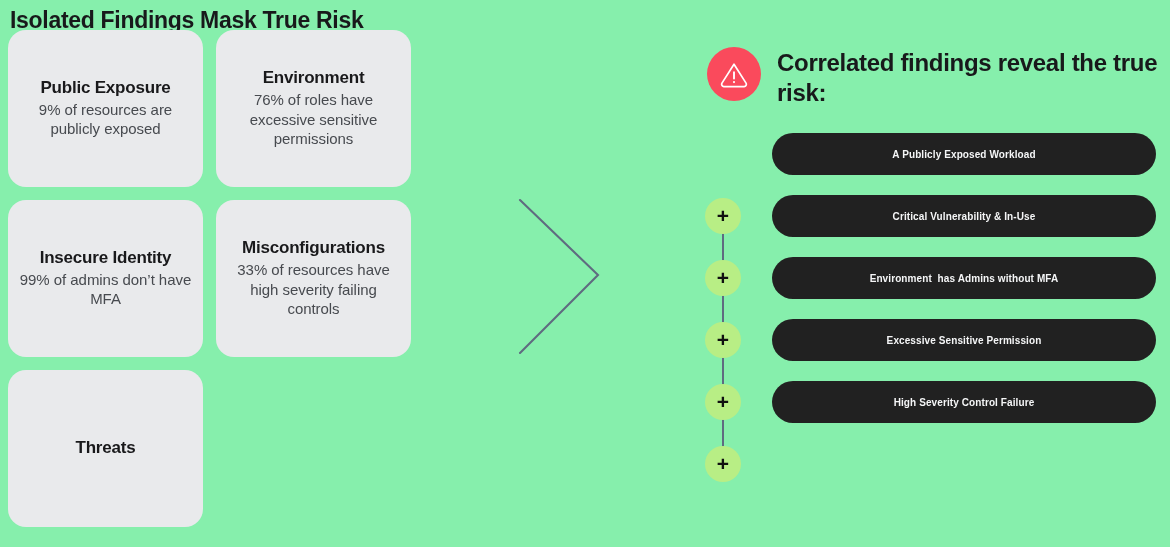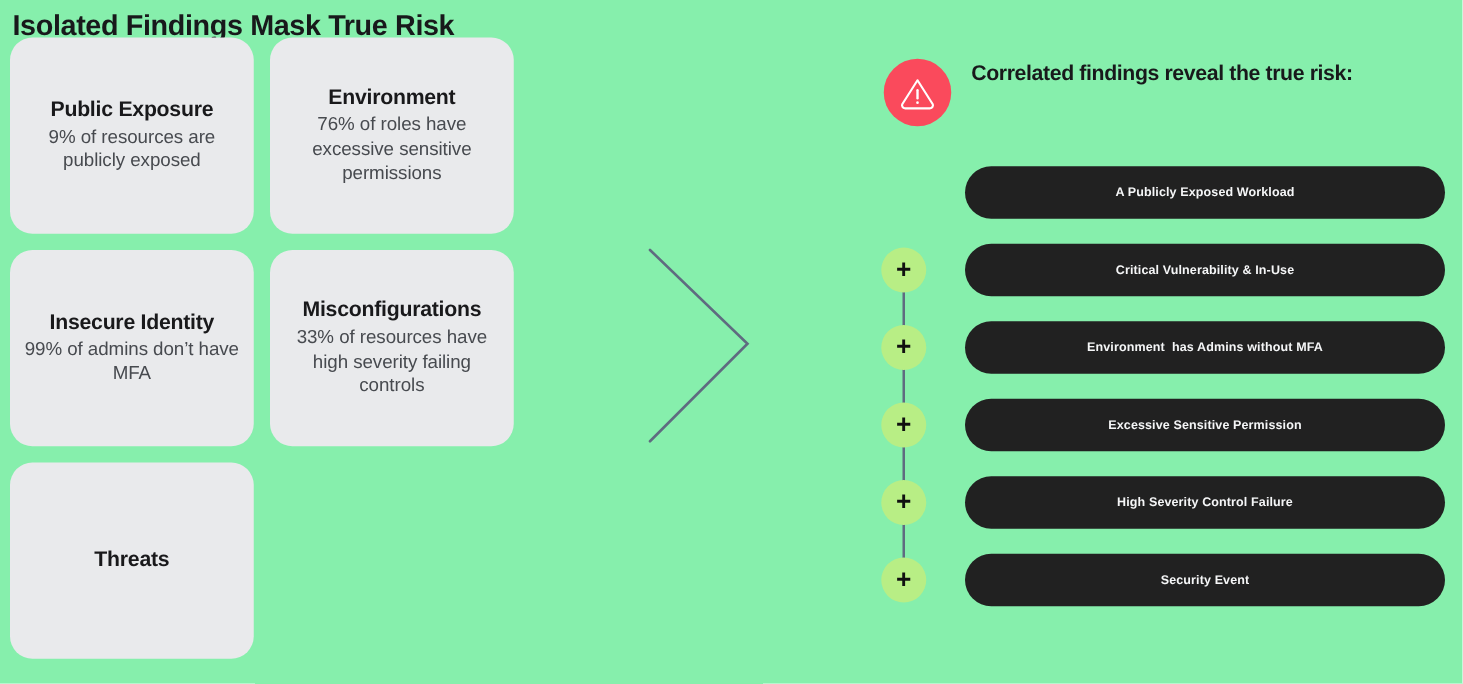--- a/index.html
+++ b/index.html
@@ -113,21 +113,21 @@
     border-radius: 50%;
     background: #fa4a5c;
     display: flex;
     align-items: center;
     justify-content: center;
     flex: none;
     margin-top: 1px;
   }
 
   #risk-heading {
-    font-size: 17px;
+    font-size: 24px;
     font-weight: 700;
     color: #18191b;
     line-height: 1.26;
     letter-spacing: -0.3px;
     padding-top: 2px;
   }
 
   
   #chain {
     position: absolute;
@@ -285,19 +285,18 @@
         <div class="plus-node">
           <span class="plus-glyph">+</span>
         </div>
         <div class="pill">High Severity Control Failure</div>
       </div>
 
       <div class="chain-row">
         <div class="plus-node">
           <span class="plus-glyph">+</span>
         </div>
-        <div class="pill">Security Event</div>
       </div>
 
     </div>
   </div>
 
 </div>
 
 </body></html>

